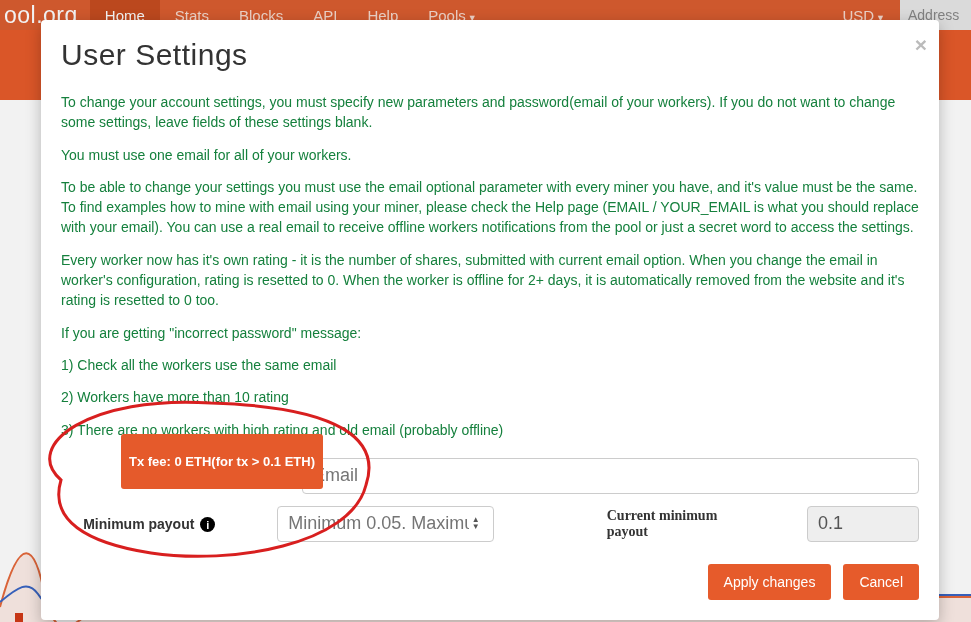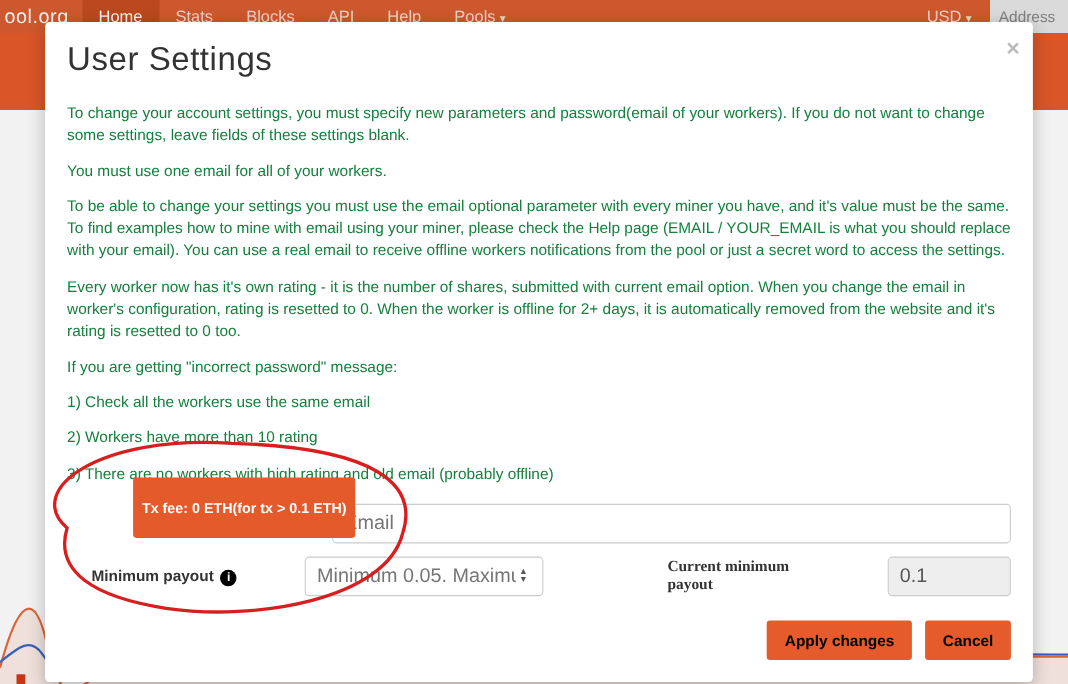--- a/index.html
+++ b/index.html
@@ -18,21 +18,21 @@
     .navbar {
       position: absolute;
       top: 0; left: 0; right: 0;
       height: 30px;
       background: #da5d30;
       display: flex;
       align-items: center;
       font-size: 15px;
       color: #f8dcd0;
     }
-    .brand { padding: 0 12px 0 4px; color: #fff; font-weight: 400; font-size: 18px; letter-spacing: .5px; }
+    .brand { padding: 0 12px 0 4px; color: #fff; font-weight: 400; font-size: 23px; letter-spacing: .5px; }
     .nav-item { padding: 24px 15px; cursor: pointer; }
     .nav-item.active { background: #c64c20; color: #fff; }
     .nav-spacer { flex: 1; }
     .addr-box {
       background: #e6e6e6;
       color: #888;
       width: 71px;
       height: 30px;
       display:flex; align-items:center;
       padding: 0 8px;
@@ -130,27 +130,26 @@
     .tooltip::after {
       content:'';
       position:absolute; right:-5px; top:50%; transform:translateY(-50%);
       border:5px solid transparent; border-left-color:#e55a2b;
     }
 
     
     .btn-row { display:flex; justify-content:flex-end; gap:12px; margin-top:22px; }
     .btn {
       background:#e65b2b;
-      color:#000000;
+      color:#ffffff;
       border:none;
       border-radius:3px;
       padding: 10px 16px;
       font-size:14px;
       cursor:pointer;
-      font-weight:bold;
     }
 
     
     .handdrawn { position:absolute; pointer-events:none; }
   </style>
 </head>
 <body>
 
 <div class="bg-chart">
   <svg class="bg-svg" viewBox="0 0 971 250" preserveAspectRatio="none">

